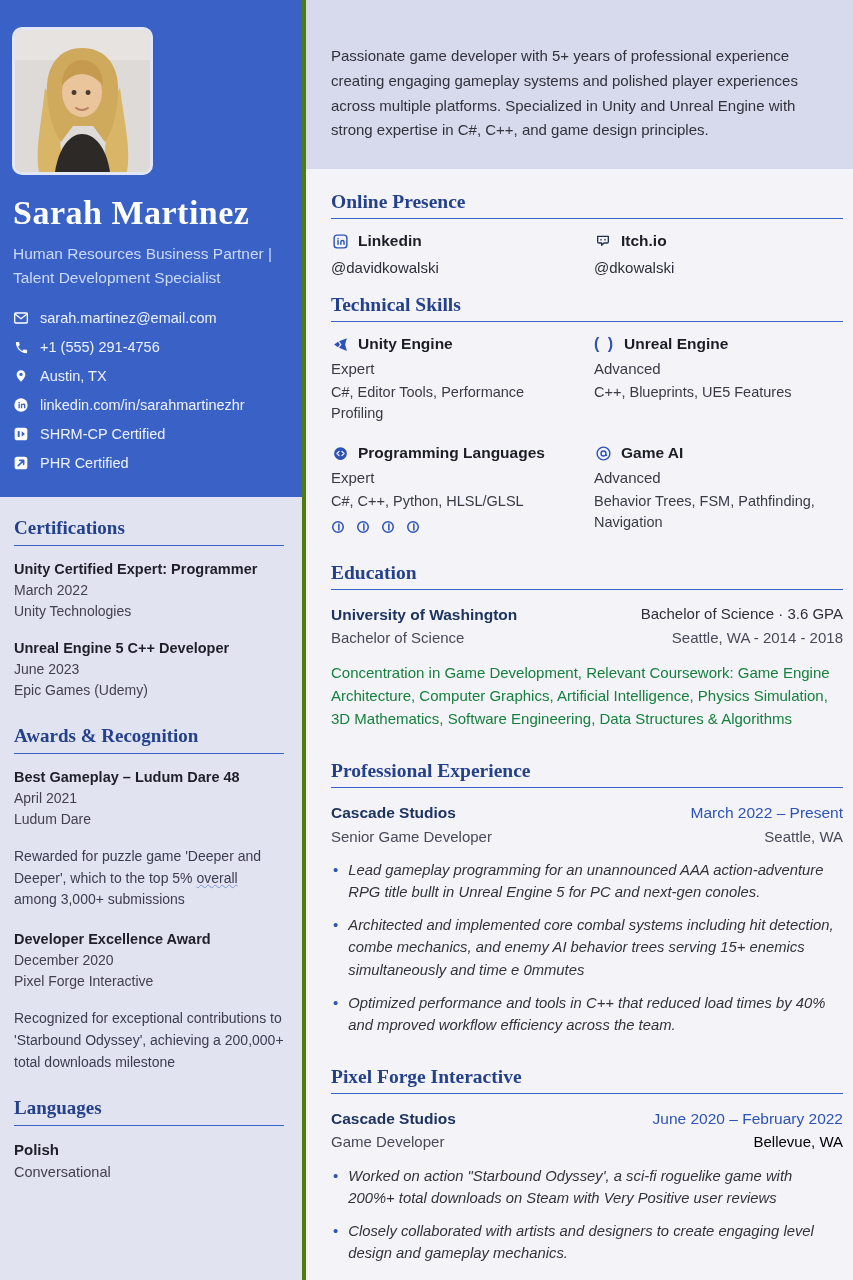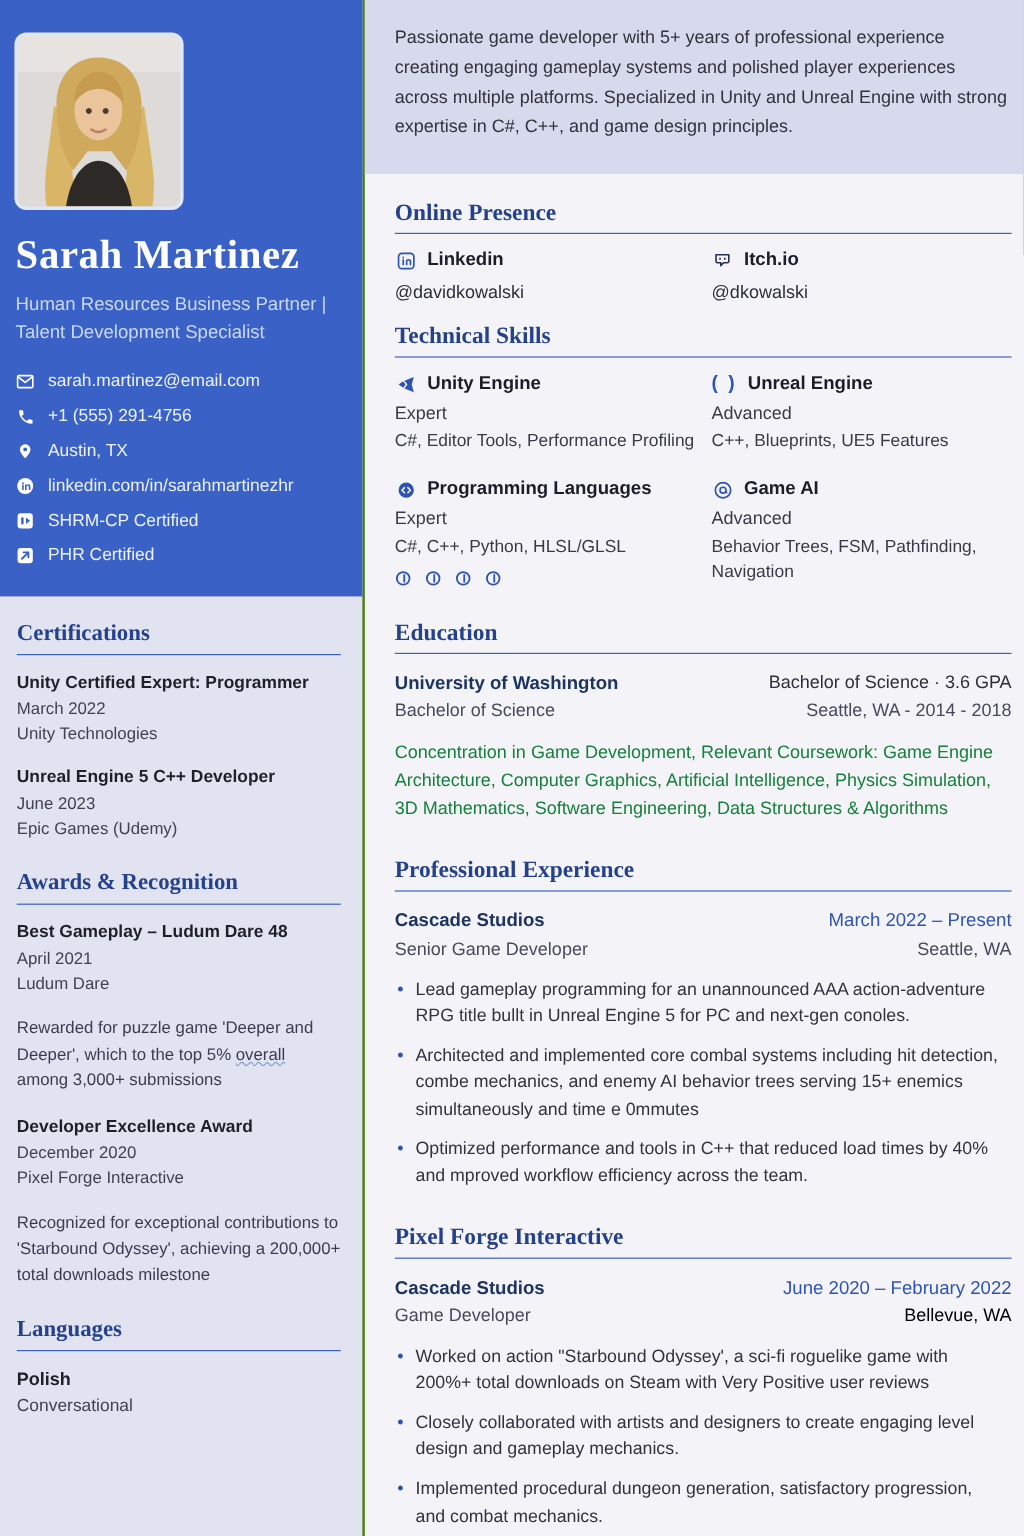--- a/index.html
+++ b/index.html
@@ -14,21 +14,21 @@
     margin:0 auto;
     background:#f4f4f8;
     display:flex;
     overflow:hidden;
   }
   
   .sidebar{
     width:302px;min-width:302px;
     display:flex;flex-direction:column;
     background:#e2e3f0;
-    border-right:2px solid #4d7c0f;
+    border-right:4px solid #4d7c0f;
   }
   .sidebar-top{
     background:#3a62c6;
     color:#fff;
     padding:30px 16px 26px 13px;
   }
   .photo-frame{
     width:135px;height:142px;
     border-radius:7px;
     background:#d8d4d2;
@@ -79,21 +79,21 @@
   .side-desc{font-size:14px;color:#3c3c50;line-height:1.55;margin:2px 0 18px 0;}
   .squiggle{text-decoration:underline;text-decoration-style:wavy;text-decoration-color:#7a9bd8;text-decoration-thickness:1px;}
   .lang-entry{margin-bottom:14px;}
   .lang-entry .l-name{font-weight:700;font-size:15px;color:#1f1f2a;line-height:1.5;}
   .lang-entry .l-level{font-size:14.5px;color:#42424e;line-height:1.5;}
 
   
   .main{flex:1;display:flex;flex-direction:column;}
   .summary-block{
     background:#d7daec;
-    padding:20px 12px 26px 25px;
+    padding:44px 12px 26px 25px;
     font-size:15px;
     line-height:1.65;
     color:#32323c;
   }
   .main-content{padding:4px 10px 10px 25px;}
   .section{margin-top:18px;}
   .section-heading{
     font-family:"Liberation Serif",serif;
     font-weight:700;
     font-size:19.5px;
@@ -125,21 +125,21 @@
   .eh-right .dates{font-size:15.5px;color:#2d53b5;line-height:1.5;}
   .eh-right .loc{font-size:15px;color:#49495a;line-height:1.55;}
   .eh-right .loc.blue{color:#000000;}
   .eh-right .plain{font-size:15px;color:#2e2e3a;line-height:1.5;}
 
   .edu-course{margin-top:11px;font-size:15px;line-height:1.55;color:#15803d;}
 
   .bullets{margin-top:11px;display:flex;flex-direction:column;gap:11px;}
   .bullet{display:flex;gap:10px;font-size:14.8px;line-height:1.5;color:#32323c;padding-left:2px;}
   .bullet .dot{color:#2d53b5;font-size:15px;line-height:1.45;flex:0 0 auto;}
-  .bullet .btext{max-width:492px;}
+  .bullet .btext{max-width:492px;font-style:italic;}
 </style>
 </head>
 <body>
 
 <div class="page">
 
   <aside class="sidebar">
     <div class="sidebar-top">
       <div class="photo-frame">
         <svg width="135" height="142" viewBox="0 0 135 142">

